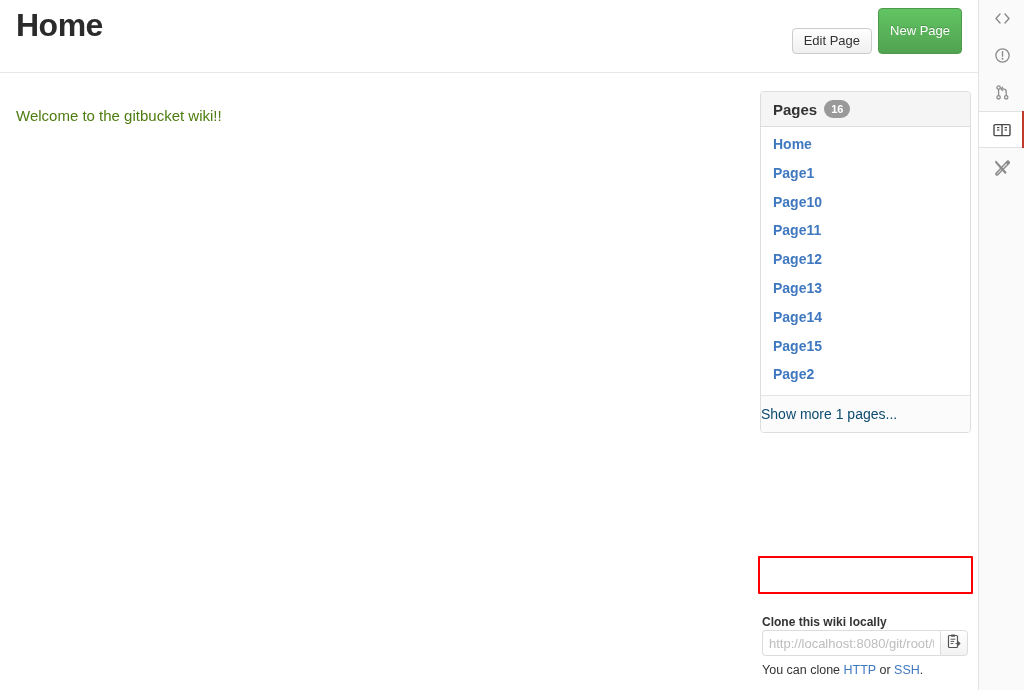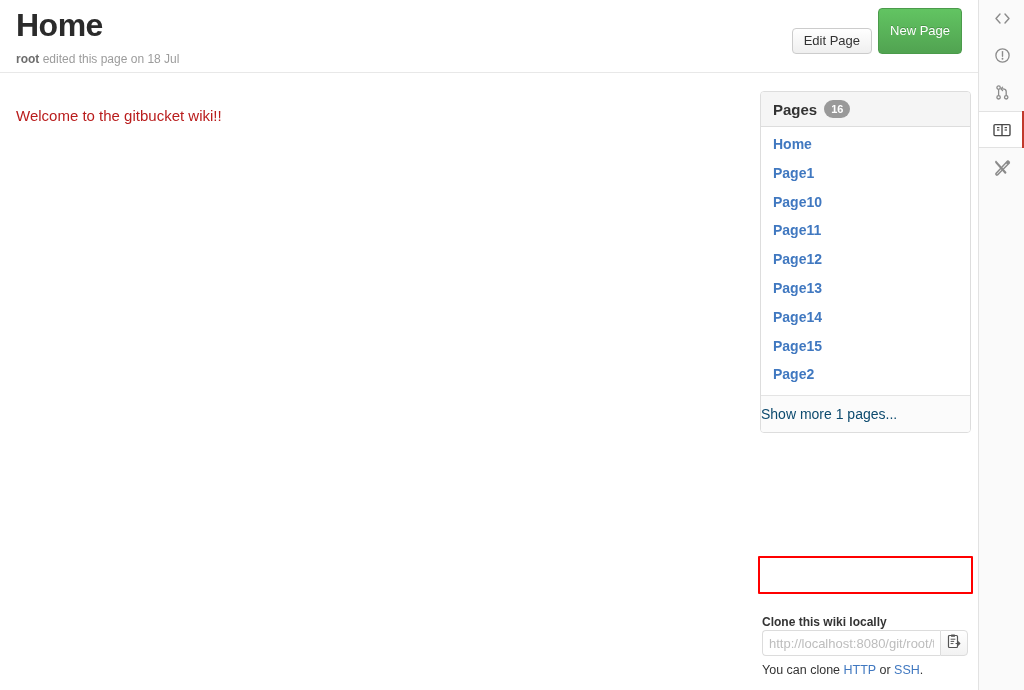--- a/index.html
+++ b/index.html
@@ -126,21 +126,21 @@
     background: #e8e8e8;
   }
 
   .wiki-body {
     position: absolute;
     left: 16px;
     top: 105px;
     width: 720px;
     font-size: 15px;
     line-height: 22px;
-    color: #b91c1c;
+    color: #4d7c0f;
   }
 
   
   .pages-panel {
     position: absolute;
     left: 760px;
     top: 91px;
     width: 211px;
     border: 1px solid #dddddd;
     border-radius: 4px;
@@ -272,23 +272,20 @@
 </style>
 </head>
 <body>
 
 <div id="app">
 
   <div class="main-col">
 
     <div class="page-head">
       <h1 class="page-title">Home</h1>
-      <div class="page-sub">
-        <span class="who">root</span><span> edited this page on 18 Jul</span>
-      </div>
 
       <div class="head-actions">
         <button class="btn btn-default">Edit Page</button>
         <button class="btn btn-success">New Page</button>
       </div>
     </div>
 
     <div class="head-divider"></div>
 
     <div class="wiki-body">Welcome to the gitbucket wiki!!</div>

